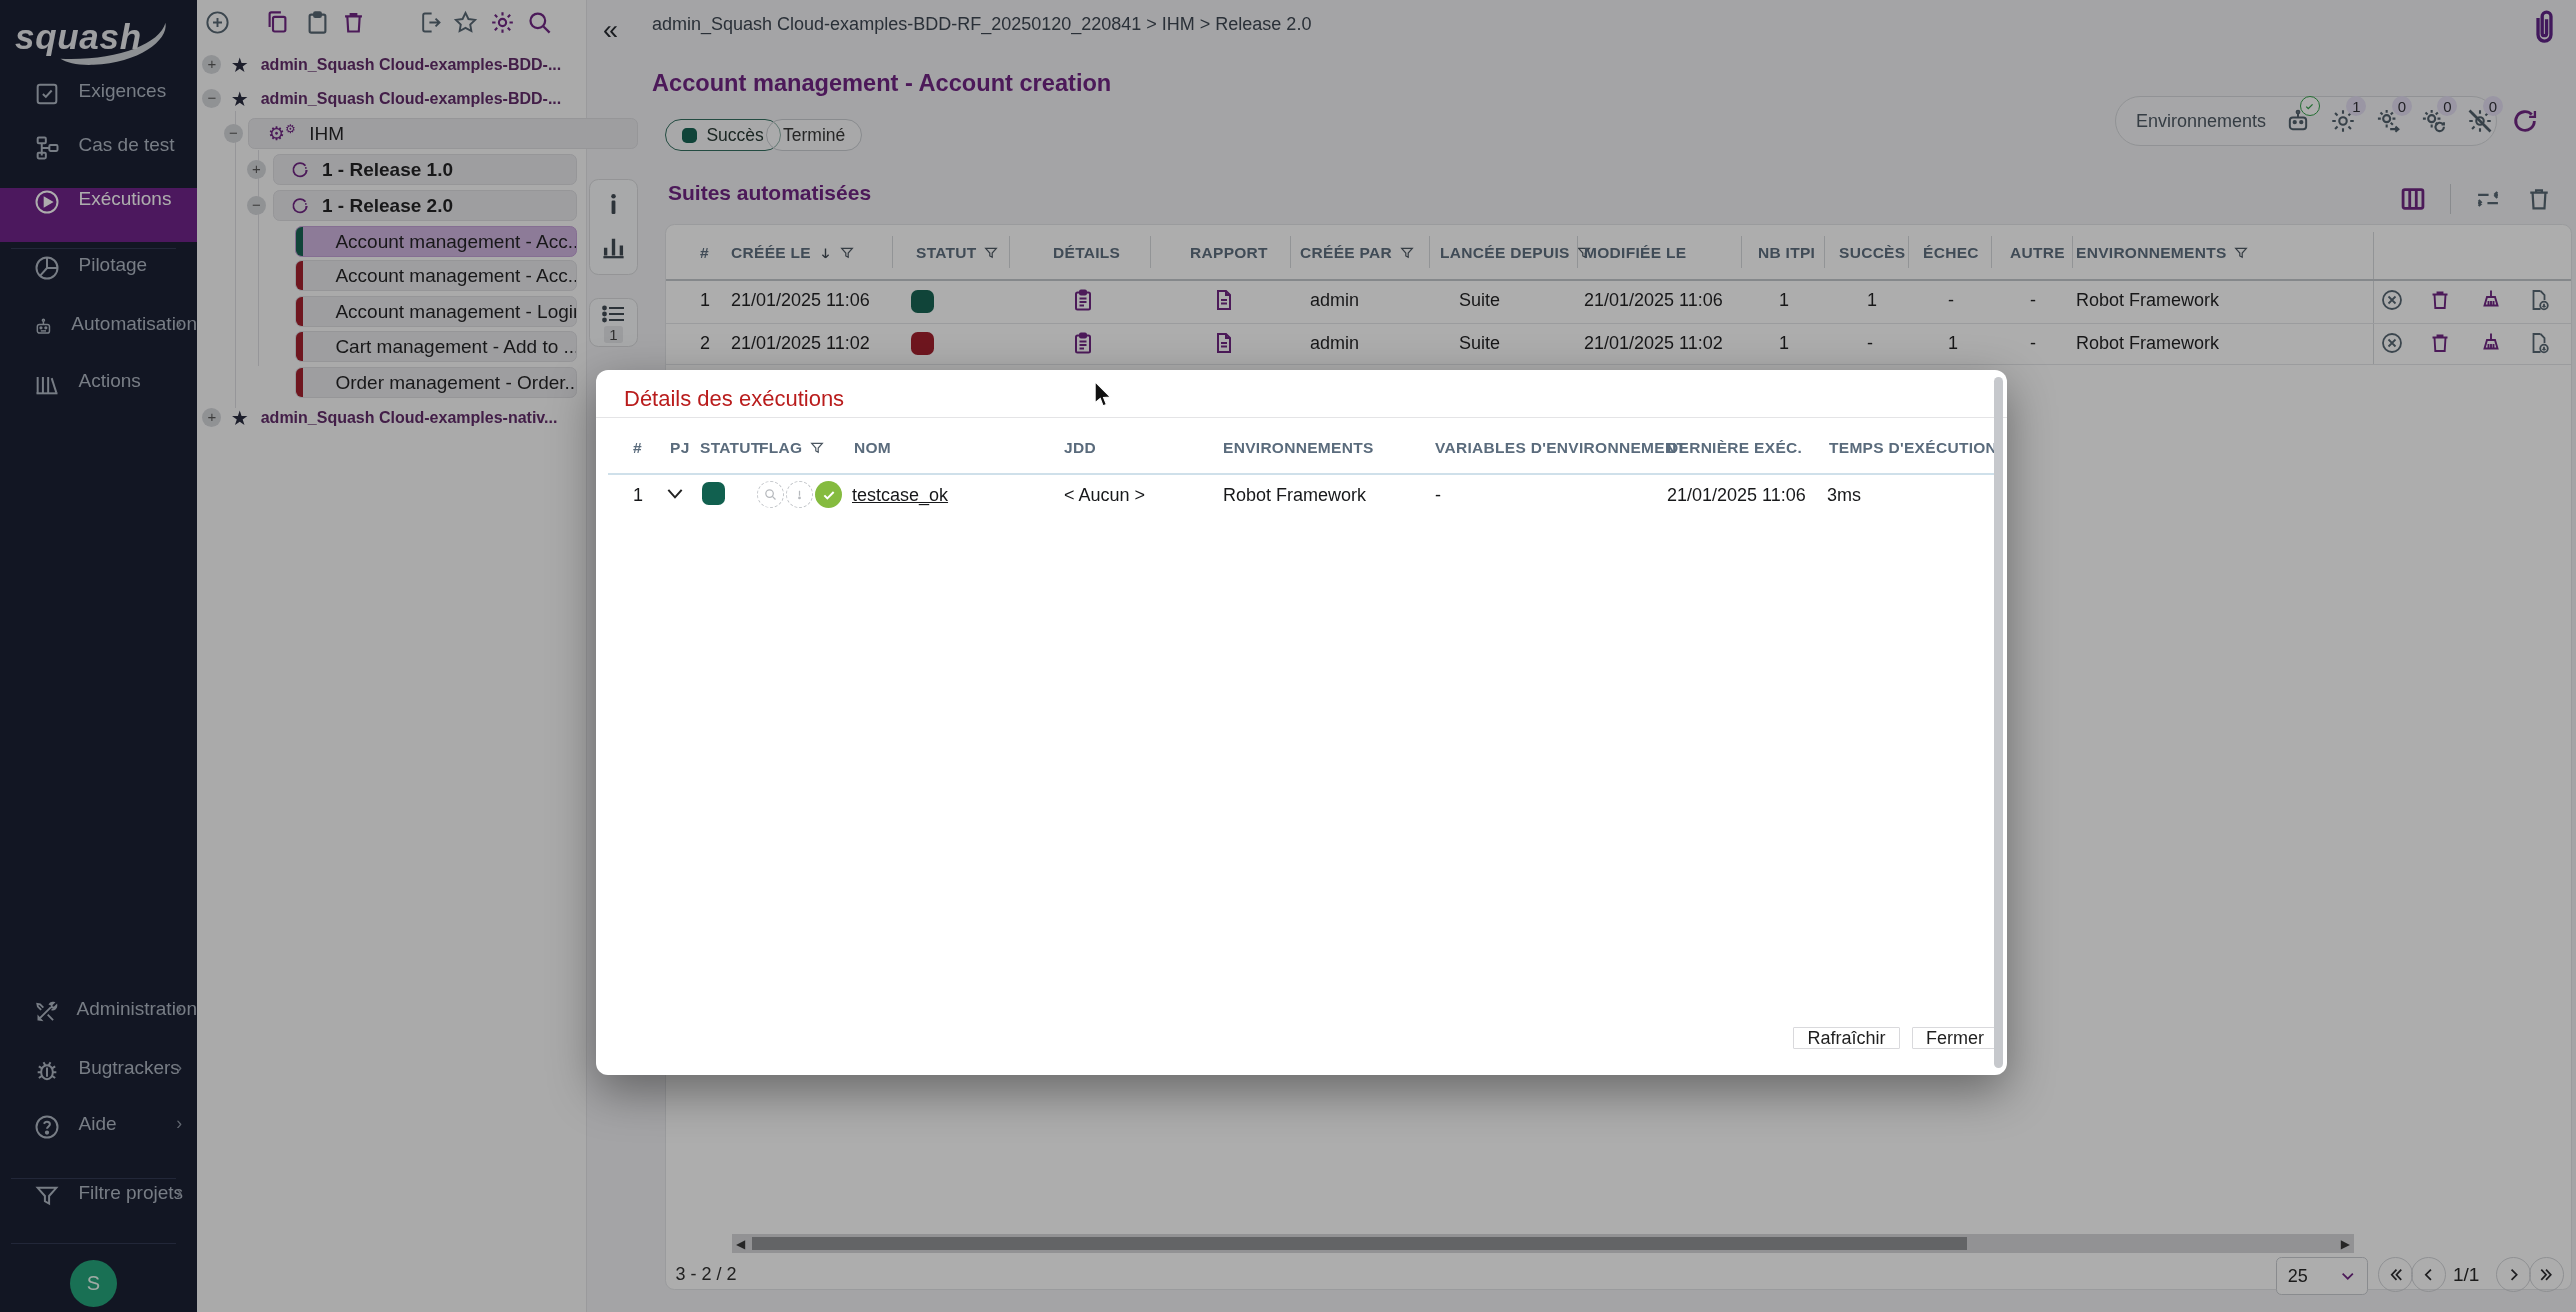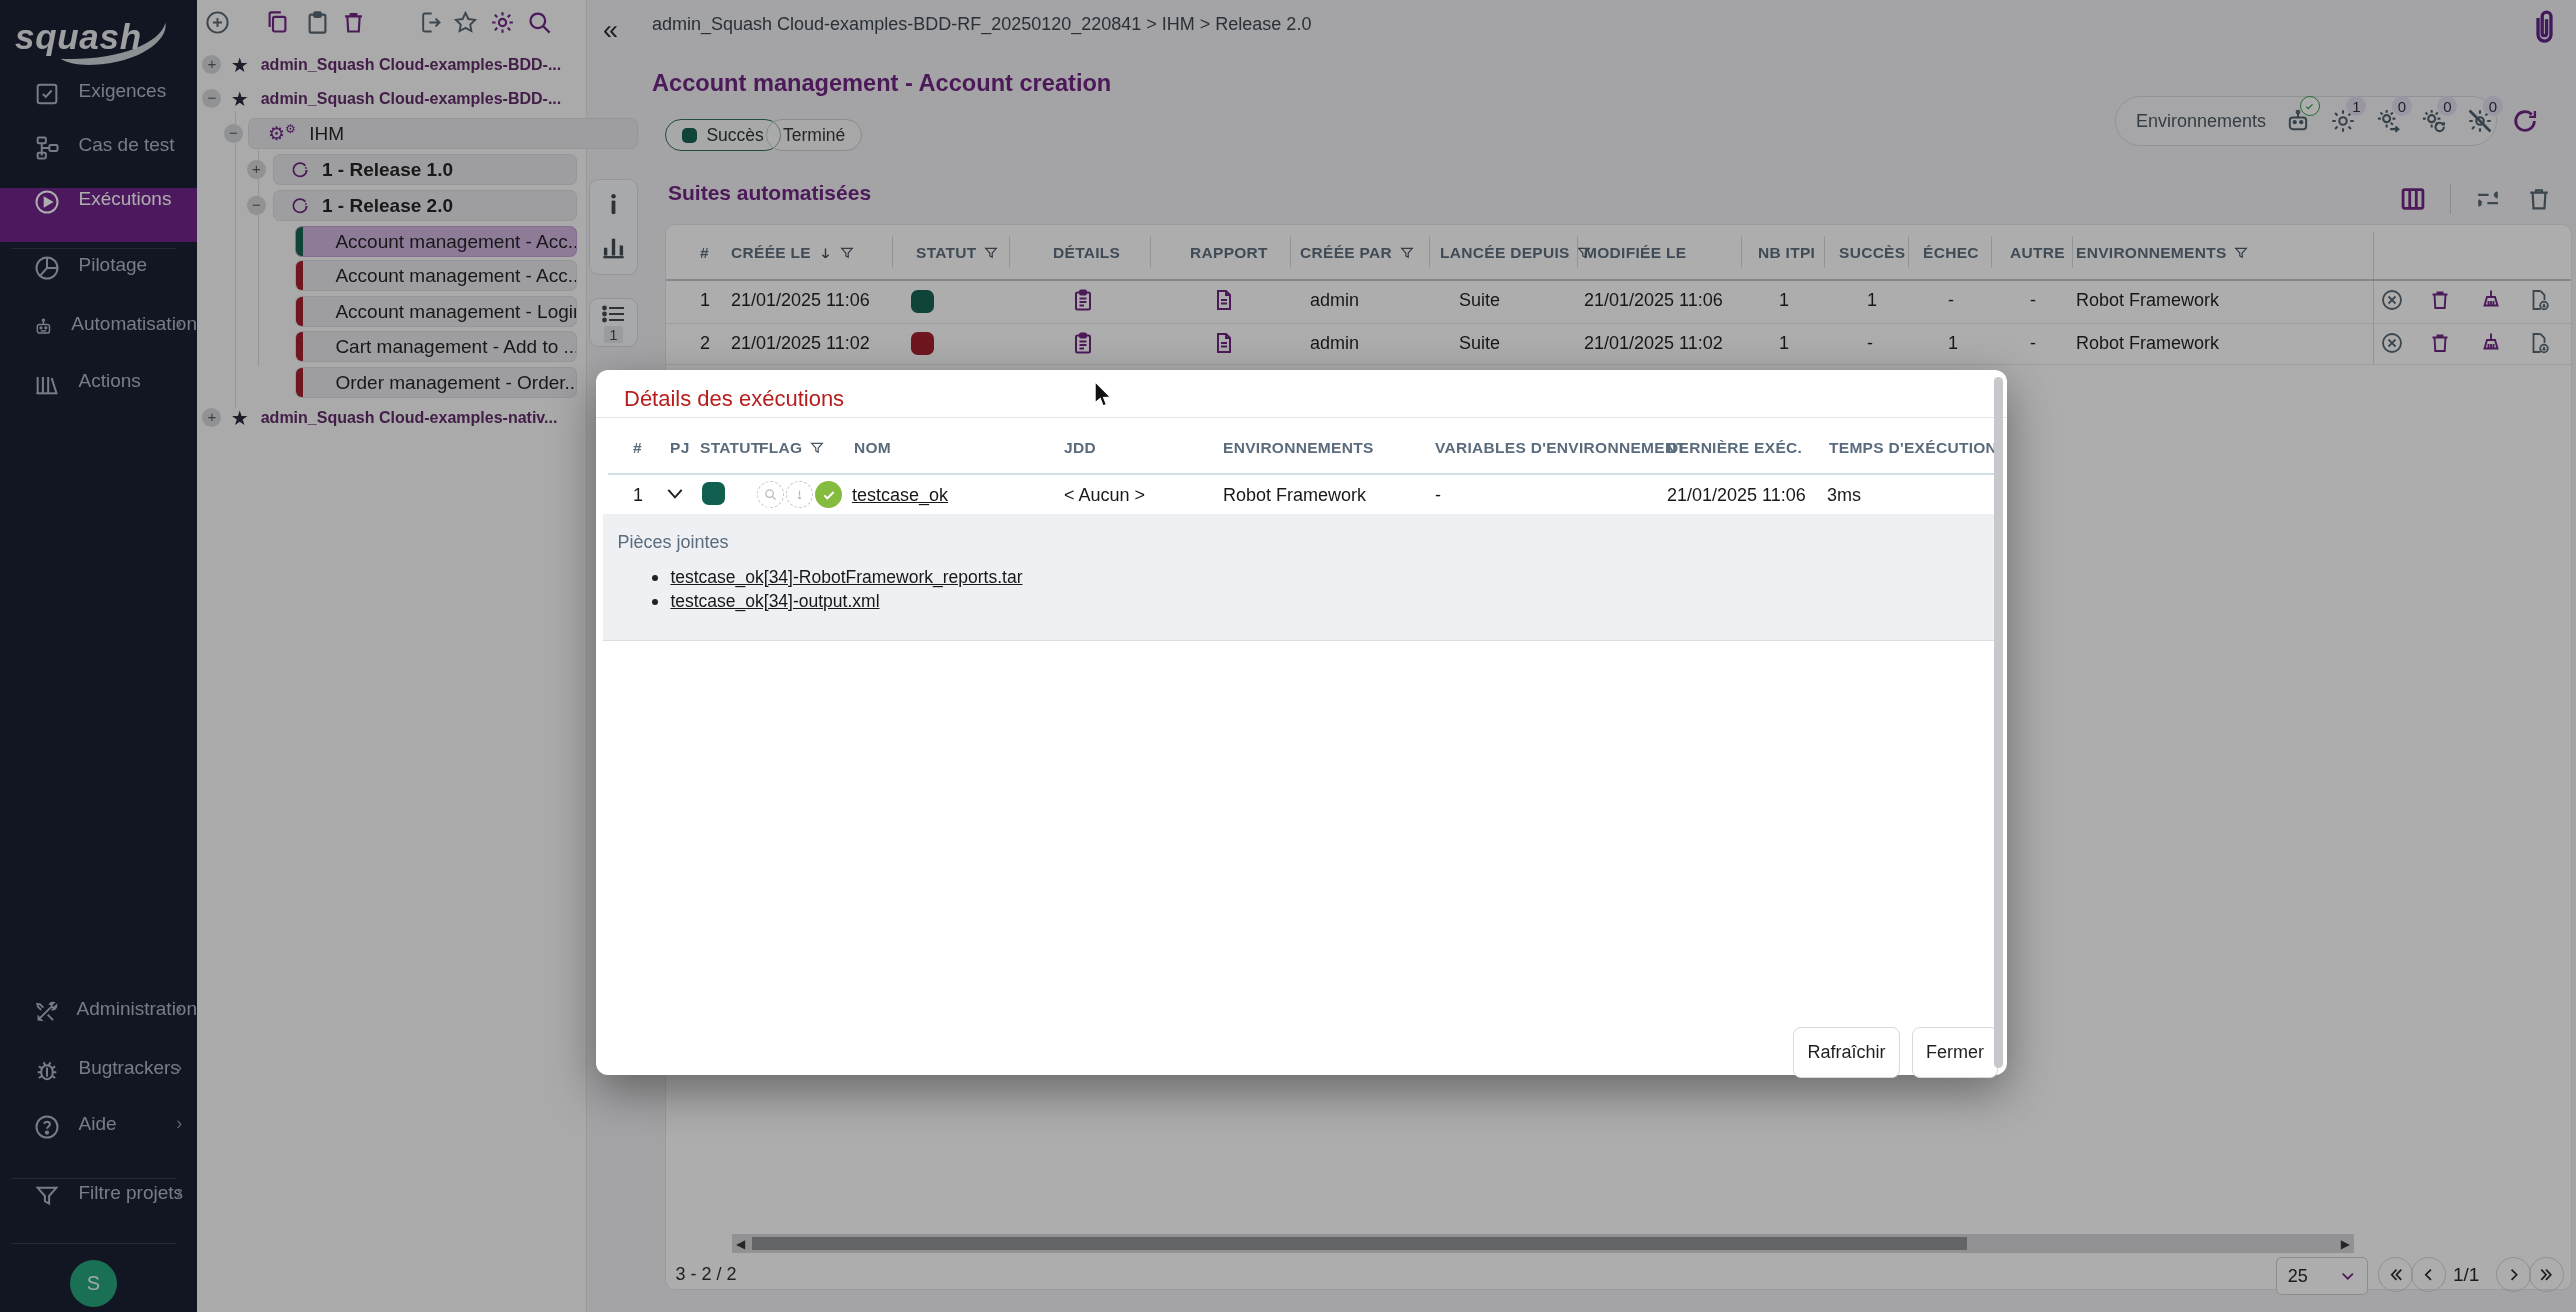--- a/index.html
+++ b/index.html
@@ -162,22 +162,22 @@
     display:flex; align-items:center; justify-content:center; color:#fff;
   }
   .attach-panel {
     position:absolute; left:7.4px; top:144px; width:1393px; height:127px;
     background:#eef0f3; border-bottom:1.3px solid #dadde1;
   }
   .attach-title { position:absolute; left:14px; top:17.5px; font-size:18px; color:#5a6b7c; }
   .attach-item { position:absolute; left:49px; font-size:17.5px; color:#17181a; display:flex; gap:12px; align-items:center; }
   .bullet { width:6px; height:6px; border-radius:50%; background:#222; }
   .modal-btn {
-    position:absolute; top:657px; height:51px; background:#fff; border:1.3px solid #d9d9dc;
-    border-radius:8px; font-size:18px; color:#1f1f1f; display:flex; align-items:center; justify-content:center;
+    position:absolute; top:657px; height:22px; background:#fff; border:1.3px solid #d9d9dc;
+    border-radius:1px; font-size:18px; color:#1f1f1f; display:flex; align-items:center; justify-content:center;
     cursor:pointer; font-family:inherit;
   }
   .modal-scroll { position:absolute; right:4px; top:6.7px; width:9.4px; height:691px; background:#c6c8cc; border-radius:4.7px; }
 
   .cursor { position:absolute; left:1093px; top:381px; z-index:70; width:23px; height:30px; }
 
   svg { display:block; width:100%; height:100%; }
 </style>
 </head>
 <body>
@@ -853,31 +853,20 @@
         <path d="M5 12.5l4.5 4.5L19 7.5"></path>
       </svg>
   </span>
   <span class="mcell attach-link" style="left:256px; top:115px">testcase_ok</span>
   <span class="mcell" style="left:468px; top:115px">&lt; Aucun &gt;</span>
   <span class="mcell" style="left:627px; top:115px">Robot Framework</span>
   <span class="mcell" style="left:839px; top:115px">-</span>
   <span class="mcell" style="left:1071px; top:115px">21/01/2025 11:06</span>
   <span class="mcell" style="left:1231px; top:115px">3ms</span>
 
-  <div class="attach-panel">
-    <span class="attach-title">Pièces jointes</span>
-    <span class="attach-item" style="top:53px">
-      <span class="bullet"></span>
-      <span class="attach-link">testcase_ok[34]-RobotFramework_reports.tar</span>
-    </span>
-    <span class="attach-item" style="top:77px">
-      <span class="bullet"></span>
-      <span class="attach-link">testcase_ok[34]-output.xml</span>
-    </span>
-  </div>
 
   <button class="modal-btn" style="left:1197px; width:107px">Rafraîchir</button>
   <button class="modal-btn" style="left:1316px; width:86px">Fermer</button>
 
   <div class="modal-scroll"></div>
 </div>
 
 <span class="cursor">
   <svg viewBox="0 0 24 32">
       <path d="M2 1l0 22 5.5-4.5 3 8 3.5-1.5-3-7.5 7 -0.5z" fill="#111" stroke="#fff" stroke-width="1.2"></path>

